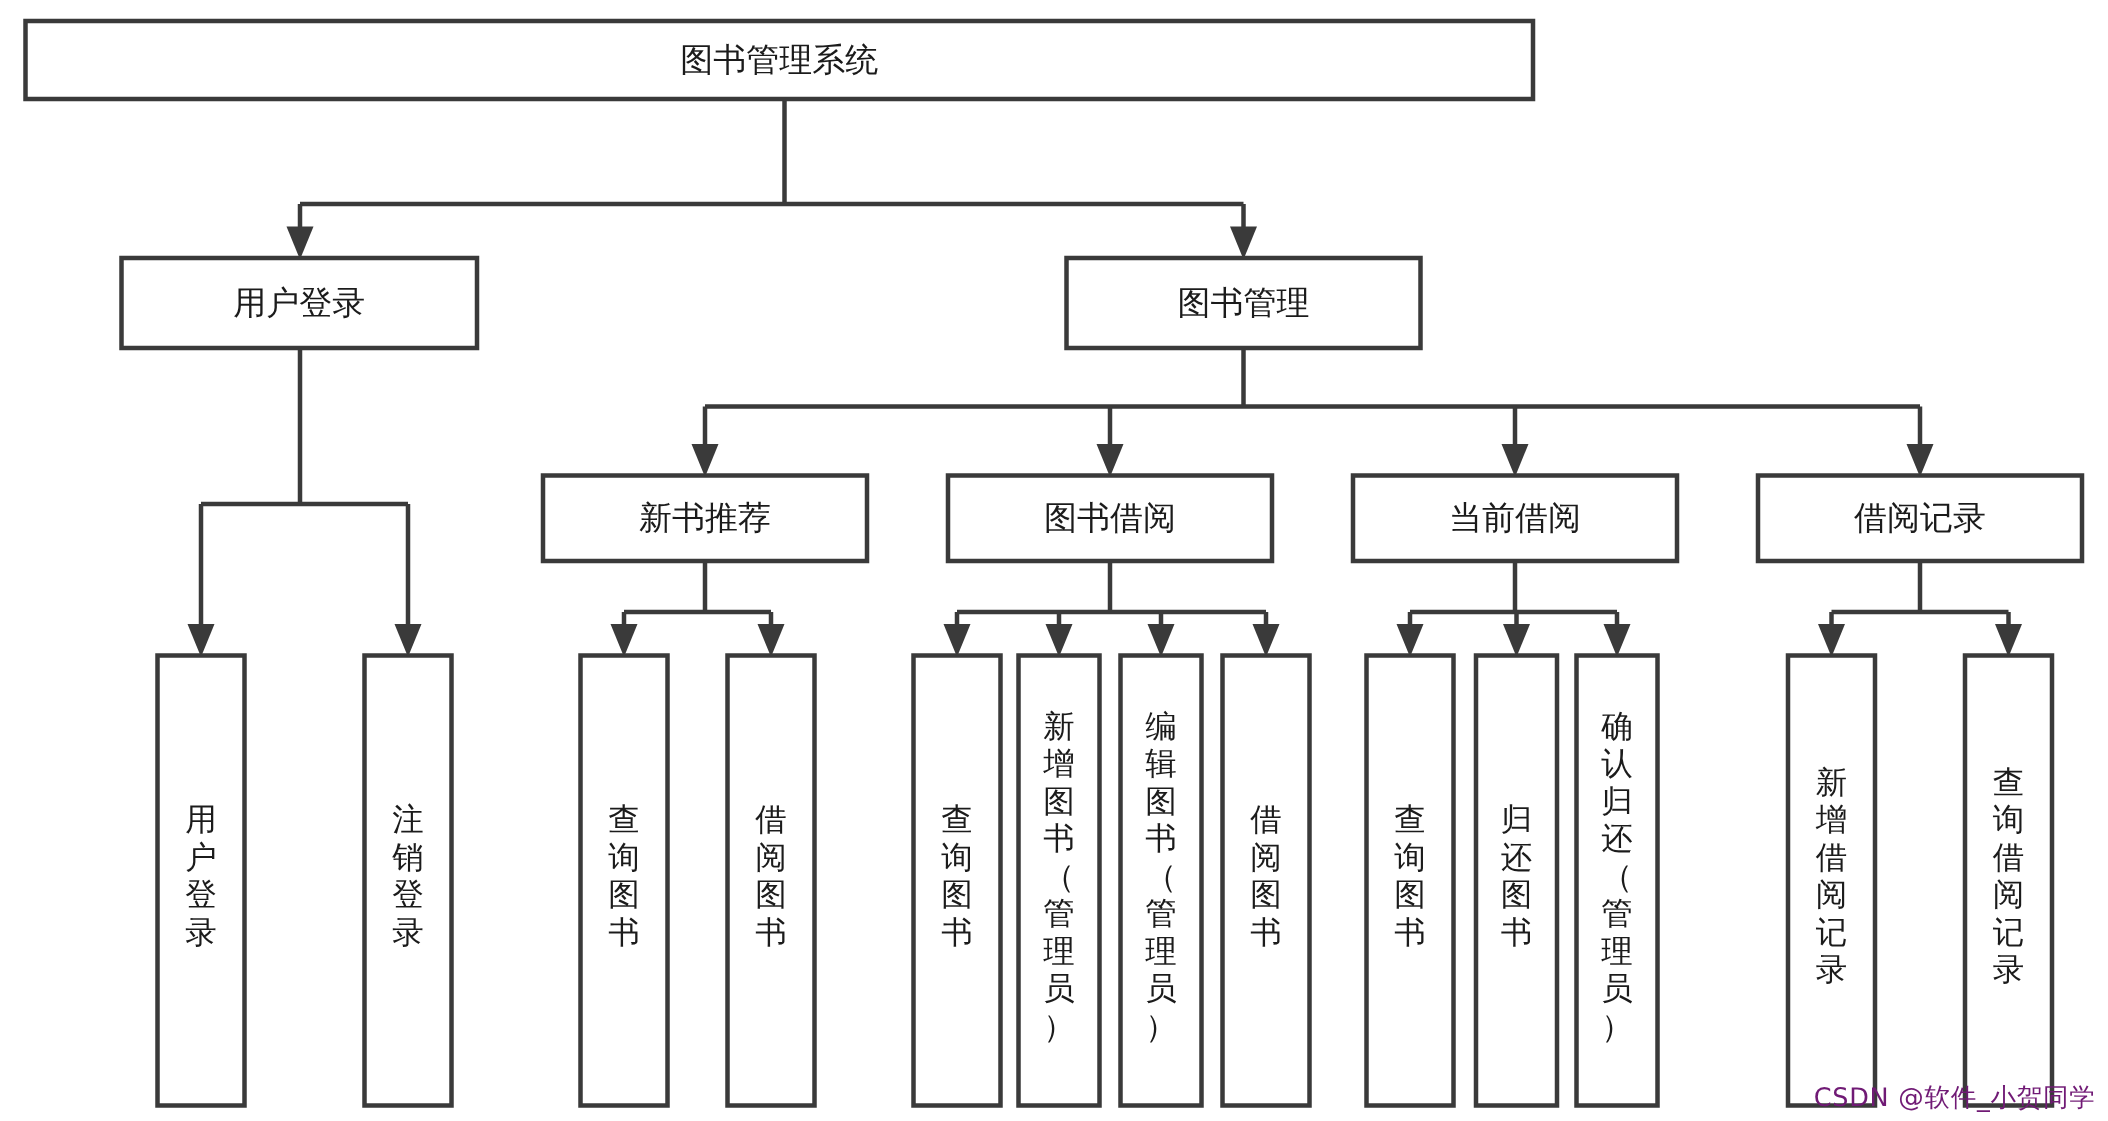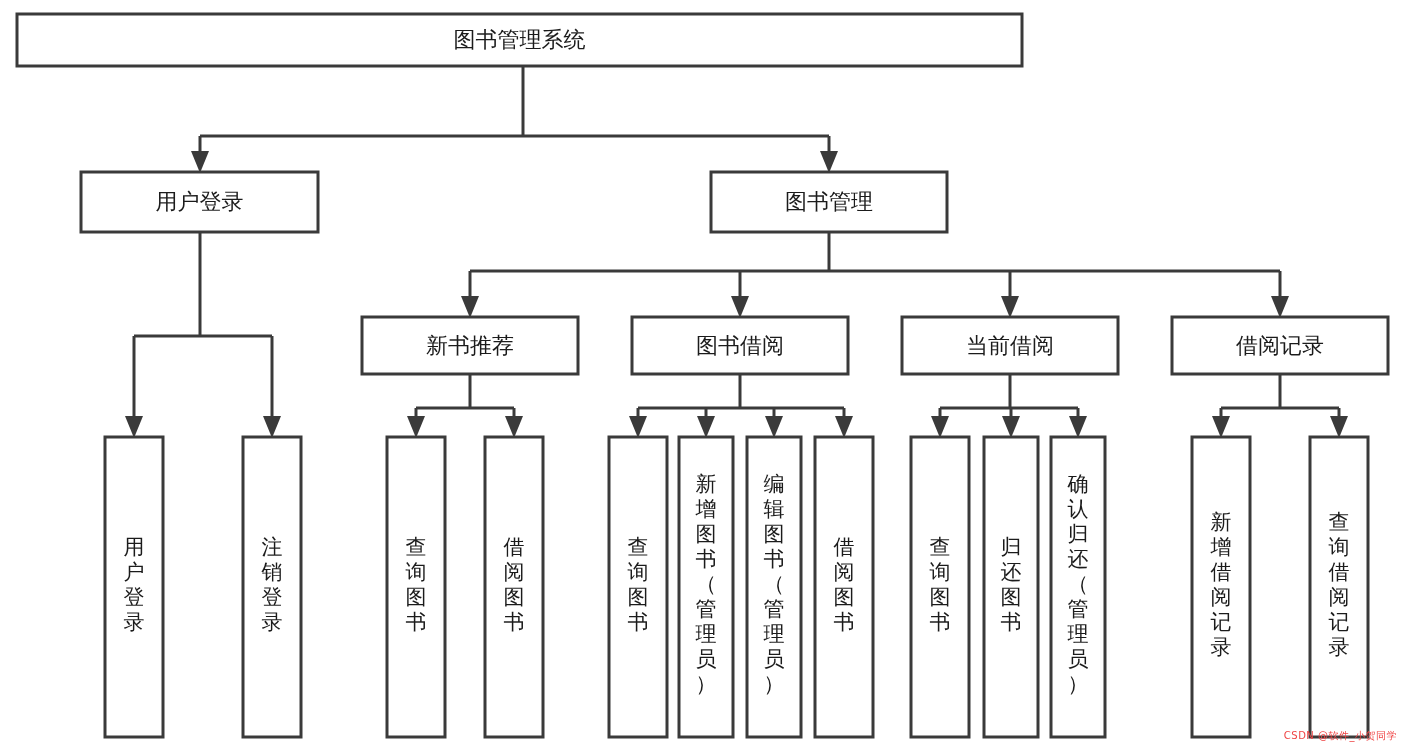--- a/index.html
+++ b/index.html
@@ -53,22 +53,22 @@
     stroke-linecap: butt;
   }
   .arrow-head {
     fill: #3a3a3a;
     stroke: none;
   }
   .watermark {
     position: absolute;
     right: 8px;
     bottom: 4px;
-    color: #ef4444;
-    font-size: 10px;
+    color: #701a75;
+    font-size: 17px;
     font-family: "DejaVu Sans", "Liberation Sans", sans-serif;
     letter-spacing: 0.5px;
     white-space: nowrap;
     user-select: none;
   }
 </style>
 </head>
 <body>
 
 <div id="diagram-root">

